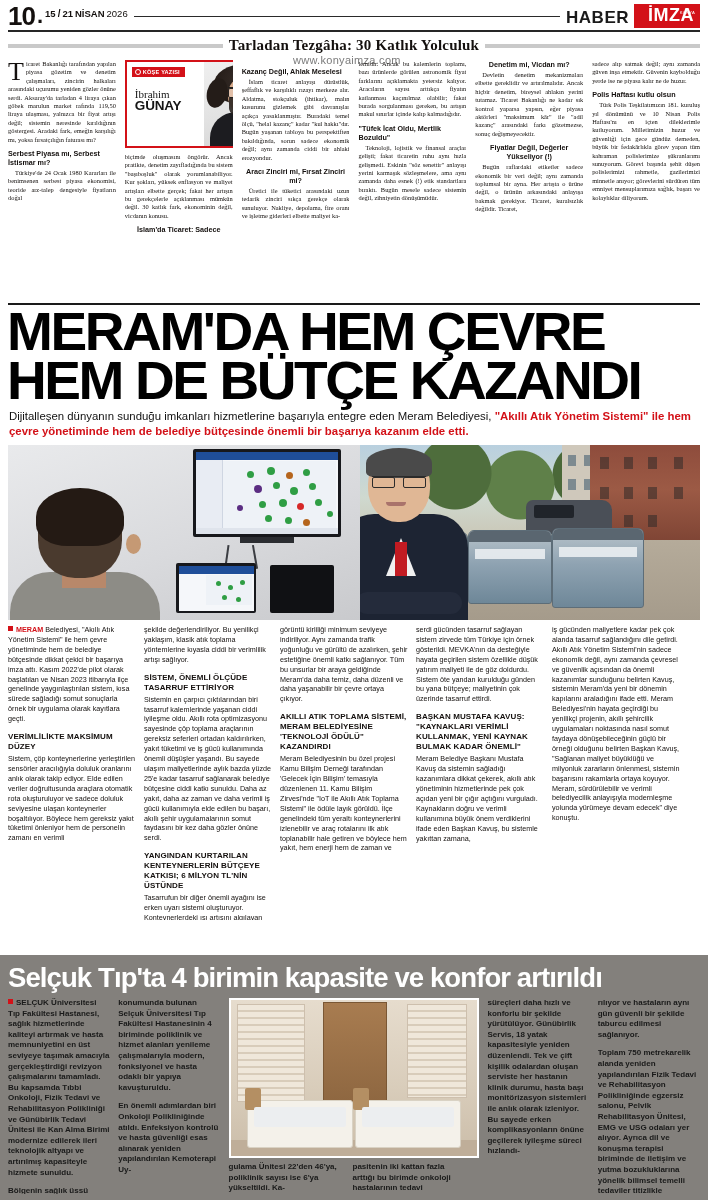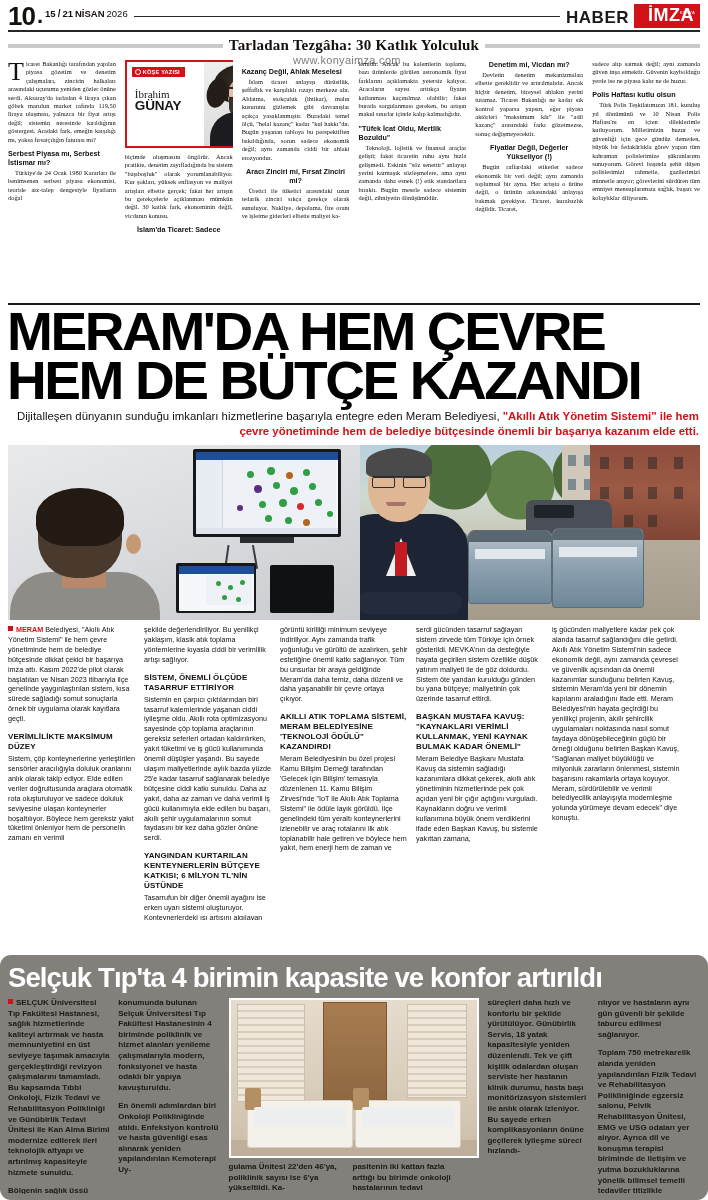--- a/index.html
+++ b/index.html
@@ -159,21 +159,21 @@
   .headline .hl{
     font-family:"Liberation Sans", sans-serif;
     font-weight:bold;font-size:54px;line-height:49px;
     letter-spacing:-2.4px;color:#000;margin:0;white-space:nowrap;
     transform:scaleX(1.02);transform-origin:left center;
   }
   .lead{
     padding:4px 9px 0 9px;
     font-family:"Liberation Sans", sans-serif;
     font-size:11.4px;line-height:15px;font-weight:bold;color:#111;
-    text-align:right;
+    text-align:left;
   }
   .lead .hlred{color:#d31118;}
   .lead .norm{font-weight:normal;}
 
   
   .photostrip{
     margin:6px 8px 0 8px;height:175px;display:flex;overflow:hidden;position:relative;
     background:#ddd;
   }
   .ph-left{
@@ -296,21 +296,21 @@
   }
   .lede-mark{
     display:inline-block;width:5px;height:5px;background:#d31118;margin-right:3px;
     vertical-align:1px;
   }
   .lede-name{font-weight:bold;color:#d31118;}
 
   
   .bottom{
     position:absolute;left:0;right:0;bottom:0;height:245px;
-    background:#83807c;color:#1b1b1b;box-sizing:border-box;padding:0 8px 6px 8px;border-radius:11px;
+    background:#83807c;color:#1b1b1b;box-sizing:border-box;padding:0 8px 6px 8px;
   }
   .bottom-hl{
     font-family:"Liberation Sans", sans-serif;
     font-weight:bold;font-size:27.5px;line-height:33px;color:#ffffff;
     letter-spacing:-.9px;margin:6px 0 4px 0;white-space:nowrap;
   }
   .bot-body{display:flex;gap:8px;height:196px;overflow:hidden;}
   .bot-col{width:110px;overflow:hidden;}
   .bot-col p{
     font-family:"Liberation Sans", sans-serif;

